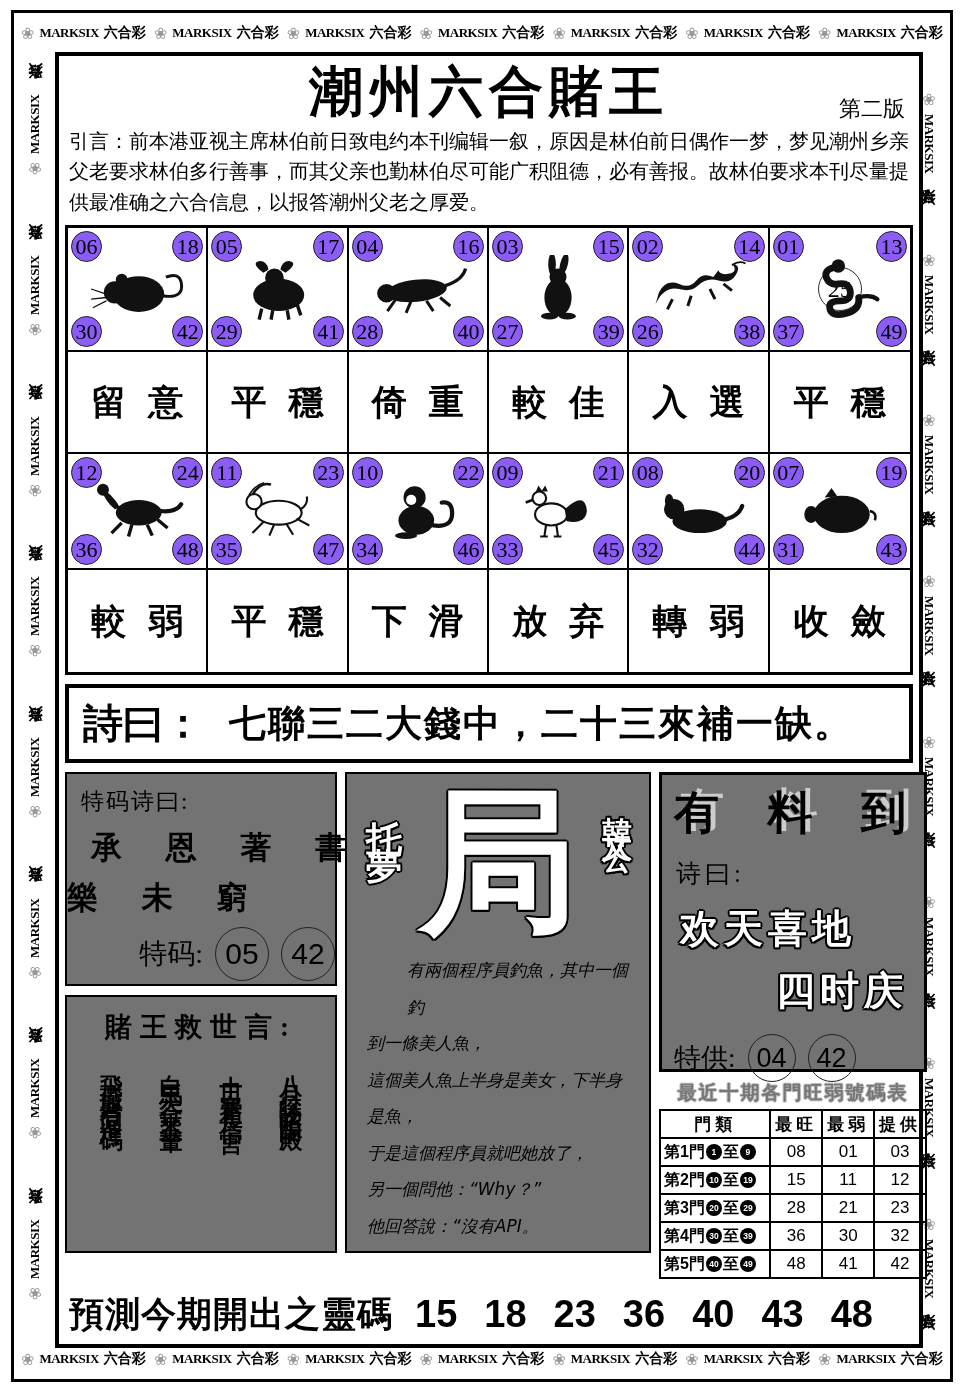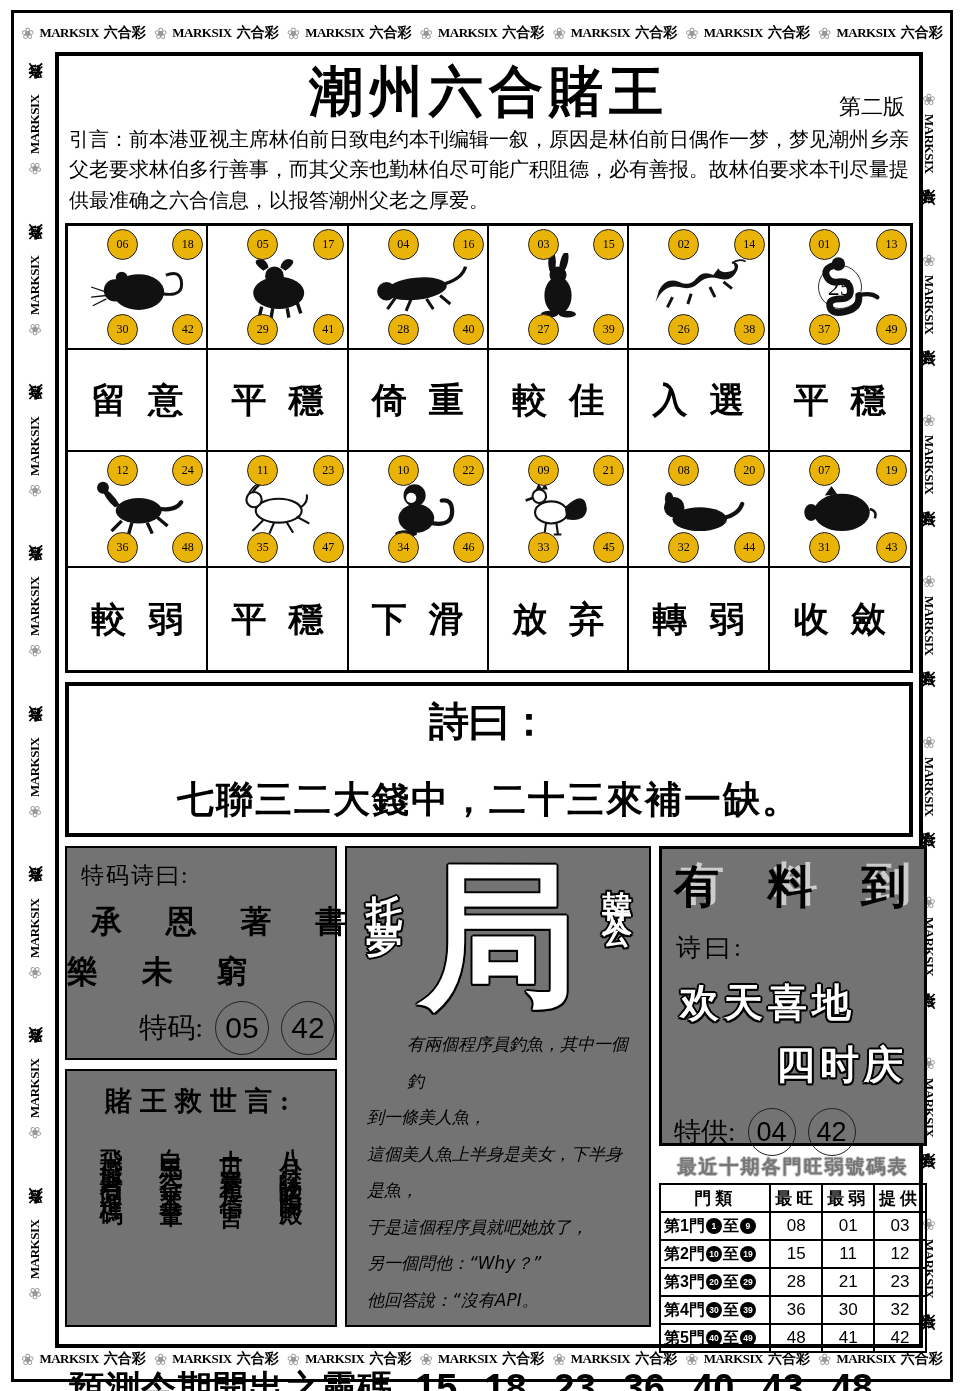--- a/index.html
+++ b/index.html
@@ -26,32 +26,32 @@
   
   .intro{font-size:20px;line-height:1.52;text-align:justify;margin:0 4px 8px 4px;}
   
   .zgrid{border:3px solid #000;display:grid;grid-template-columns:repeat(6,1fr);
          grid-template-rows:124px 102px 116px 102px;}
   .zcell,.wcell{border-right:2px solid #000;border-bottom:2px solid #000;box-sizing:border-box;}
   .zcell:nth-child(6n),.wcell:nth-child(6n){border-right:none;}
   .zgrid > :nth-child(n+19){border-bottom:none;}
   .zcell{position:relative;}
   .znum{position:absolute;width:29px;height:29px;border:1.8px solid #222;border-radius:50%;
-        display:flex;align-items:center;justify-content:center;font-size:12px;background:#eab308;z-index:2;margin-left:36px;}
+        display:flex;align-items:center;justify-content:center;font-size:22px;background:#8b5cf6;z-index:2;}
   .znum.tl{top:3px;left:3px;} .znum.tr{top:3px;right:3px;}
   .znum.bl{bottom:3px;left:3px;} .znum.br{bottom:3px;right:3px;}
   .zcenter{position:absolute;left:50%;top:50%;transform:translate(-50%,-50%);width:42px;height:42px;
         border:1.5px solid #333;border-radius:50%;display:flex;align-items:center;justify-content:center;
         font-size:24px;z-index:0;}
   .animal{position:absolute;inset:0;display:flex;align-items:center;justify-content:center;z-index:1;}
   .animal svg{width:102px;height:68px;}
   .wcell{display:flex;align-items:center;justify-content:center;
          font-family:"Liberation Sans",sans-serif;font-weight:900;font-size:35px;letter-spacing:22px;text-indent:22px;}
   
-  .poem-banner{margin-top:9px;border:4px solid #000;padding:8px 14px;display:flex;align-items:center;gap:26px;flex-direction:column;}
+  .poem-banner{margin-top:9px;border:4px solid #000;padding:8px 14px;display:flex;align-items:center;gap:26px;}
   .poem-label{font-family:"Liberation Sans",sans-serif;font-weight:900;font-size:40px;}
   .poem-text{font-family:"Liberation Sans",sans-serif;font-weight:800;font-size:37px;letter-spacing:2px;white-space:nowrap;}
   
   .lower{margin-top:9px;display:grid;grid-template-columns:272px 306px 1fr;gap:8px;align-items:start;}
   .box{border:2.5px solid #000;box-sizing:border-box;background:#737373;}
   
   .tm-box{height:214px;}
   .tm-title{font-size:23px;padding:12px 0 0 14px;letter-spacing:2px;}
   .tm-line1{font-weight:700;font-size:31px;letter-spacing:18px;padding:10px 0 0 24px;white-space:nowrap;}
   .tm-line2{font-weight:700;font-size:31px;letter-spacing:18px;text-align:left;padding:8px 14px 0 0;white-space:nowrap;}

